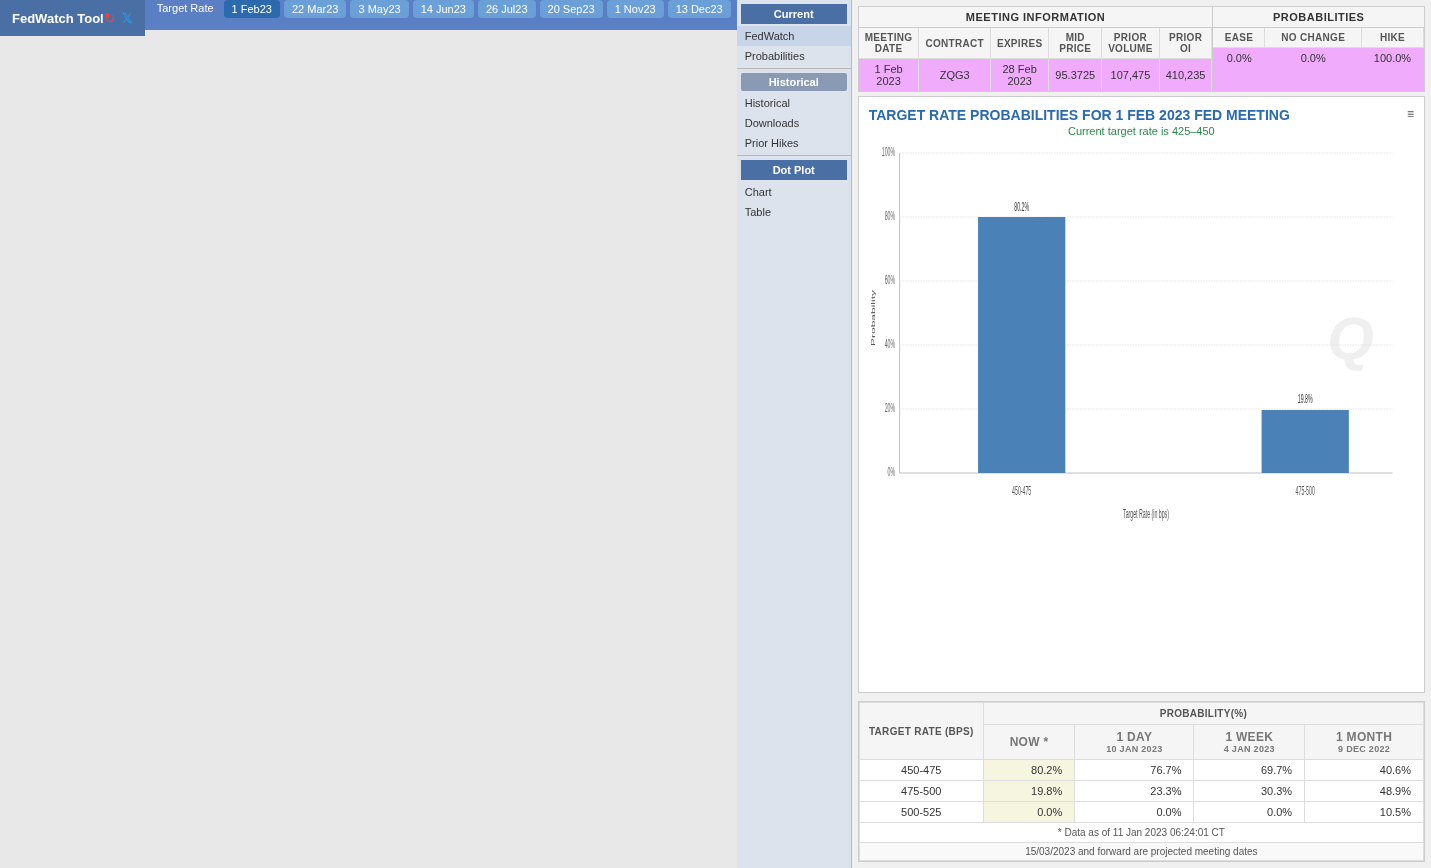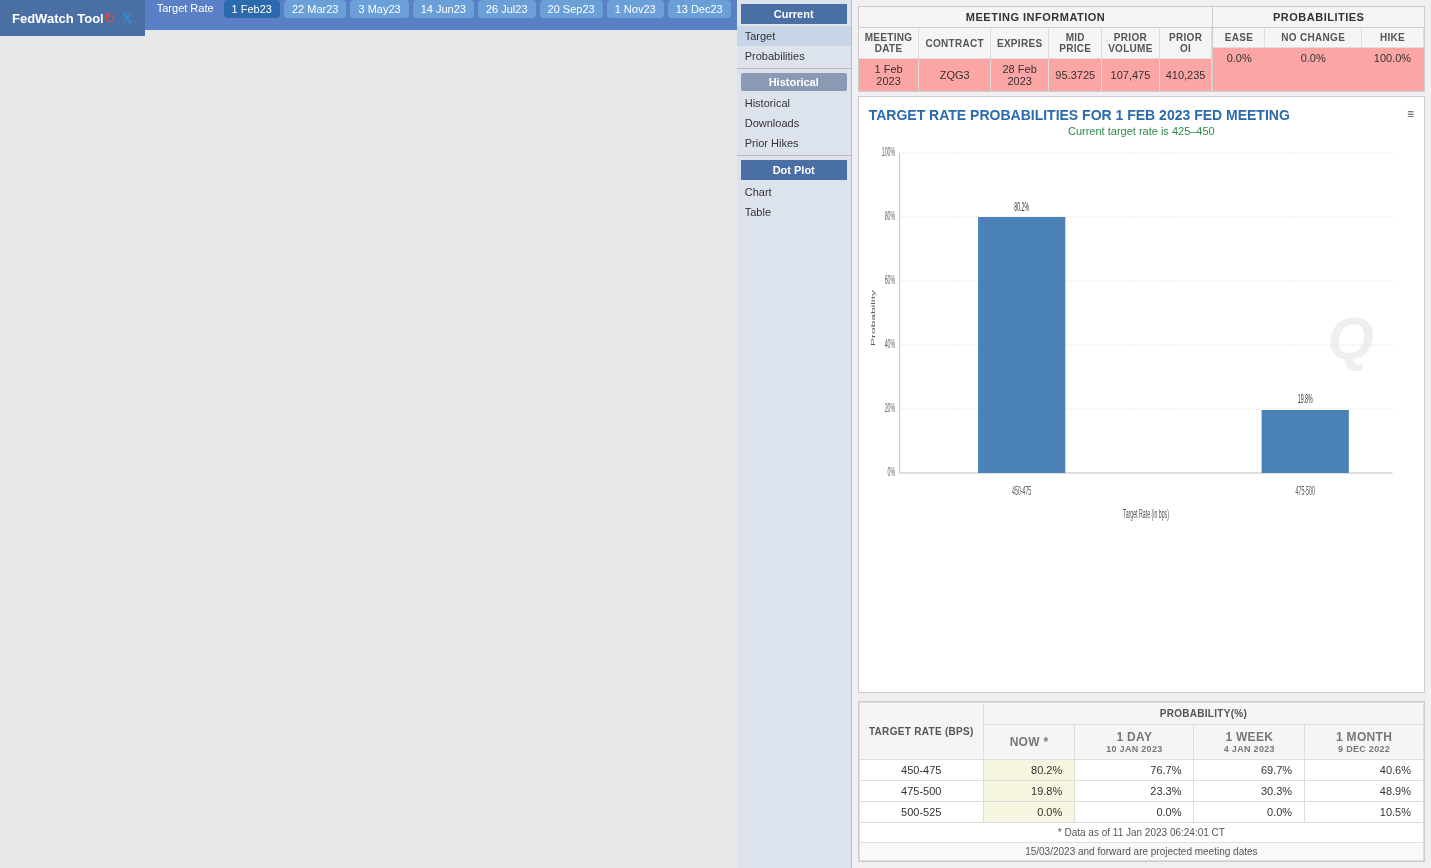--- a/index.html
+++ b/index.html
@@ -27,21 +27,21 @@
     .sidebar-section-header { background: #4a6fa5; color: white; text-align: center; padding: 4px 0; font-size: 11px; font-weight: bold; margin: 2px 4px; border-radius: 0; cursor: pointer; }
     .sidebar-item { padding: 4px 8px; color: #333; cursor: pointer; font-size: 11px; }
     .sidebar-item.active { background: #c8d4e8; }
     .sidebar-divider { height: 1px; background: #bbb; margin: 2px 0; }
     .sidebar-section-label { background: #8a9ab5; color: white; text-align: center; padding: 3px 0; font-size: 11px; font-weight: bold; margin: 2px 4px; border-radius: 2px; }
 
     
     .content-area { flex: 1; display: flex; flex-direction: column; background: #f0f0f0; overflow: auto; }
 
     
-    .info-prob-row { display: flex; background: #fca5a5; border: 1px solid #ccc; margin: 6px 6px 0 6px; }
+    .info-prob-row { display: flex; background: #f0abfc; border: 1px solid #ccc; margin: 6px 6px 0 6px; }
     .meeting-info-section { flex: 1; border-right: 1px solid #ccc; }
     .probabilities-section { width: 280px; }
     .section-header { background: #f5f5f5; text-align: center; padding: 4px 0; font-size: 11px; font-weight: bold; color: #333; border-bottom: 1px solid #ccc; letter-spacing: 0.5px; }
     .info-table { width: 100%; border-collapse: collapse; }
     .info-table th { background: #f5f5f5; text-align: center; padding: 4px 6px; font-size: 10px; font-weight: bold; color: #555; border-bottom: 1px solid #ddd; border-right: 1px solid #ddd; letter-spacing: 0.3px; }
     .info-table td { text-align: center; padding: 4px 6px; font-size: 11px; border-right: 1px solid #ddd; color: #333; }
     .prob-table { width: 100%; border-collapse: collapse; }
     .prob-table th { background: #f5f5f5; text-align: center; padding: 4px 6px; font-size: 10px; font-weight: bold; color: #555; border-bottom: 1px solid #ddd; border-right: 1px solid #ddd; letter-spacing: 0.3px; }
     .prob-table td { text-align: center; padding: 4px 6px; font-size: 11px; color: #333; }
 
@@ -94,21 +94,21 @@
     <div class="meeting-tab">26 Jul23</div>
     <div class="meeting-tab">20 Sep23</div>
     <div class="meeting-tab">1 Nov23</div>
     <div class="meeting-tab">13 Dec23</div>
   </div>
 
   <div class="main-layout">
 
     <div class="sidebar">
       <div class="sidebar-section-header">Current</div>
-      <div class="sidebar-item active">Target</div>
+      <div class="sidebar-item active">FedWatch</div>
       <div class="sidebar-item">Probabilities</div>
       <div class="sidebar-divider"></div>
       <div class="sidebar-section-label">Historical</div>
       <div class="sidebar-item">Historical</div>
       <div class="sidebar-item">Downloads</div>
       <div class="sidebar-item">Prior Hikes</div>
       <div class="sidebar-divider"></div>
       <div class="sidebar-section-header">Dot Plot</div>
       <div class="sidebar-item">Chart</div>
       <div class="sidebar-item">Table</div>

